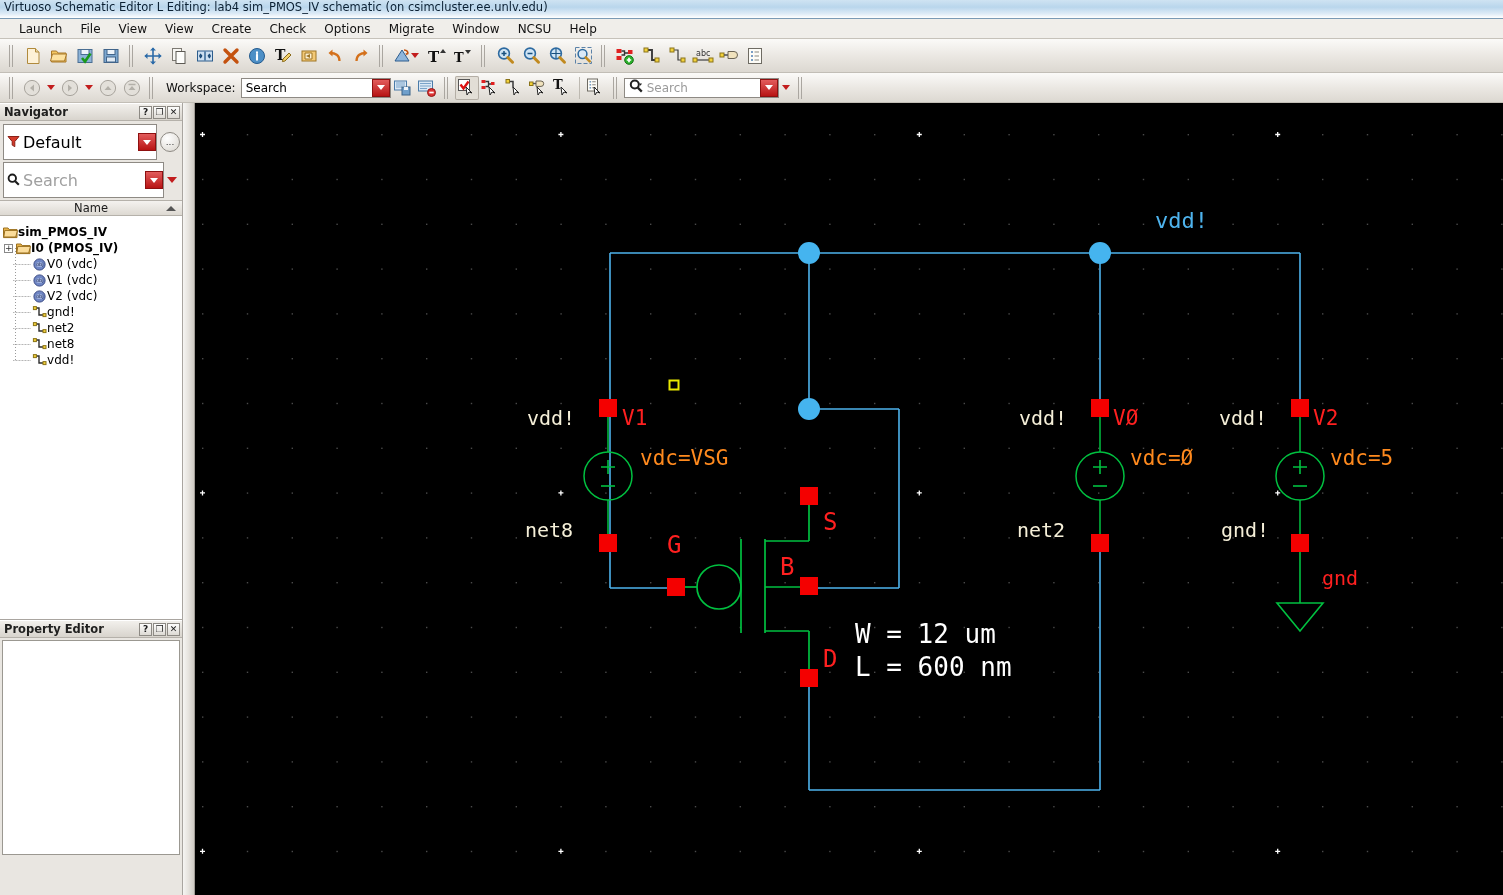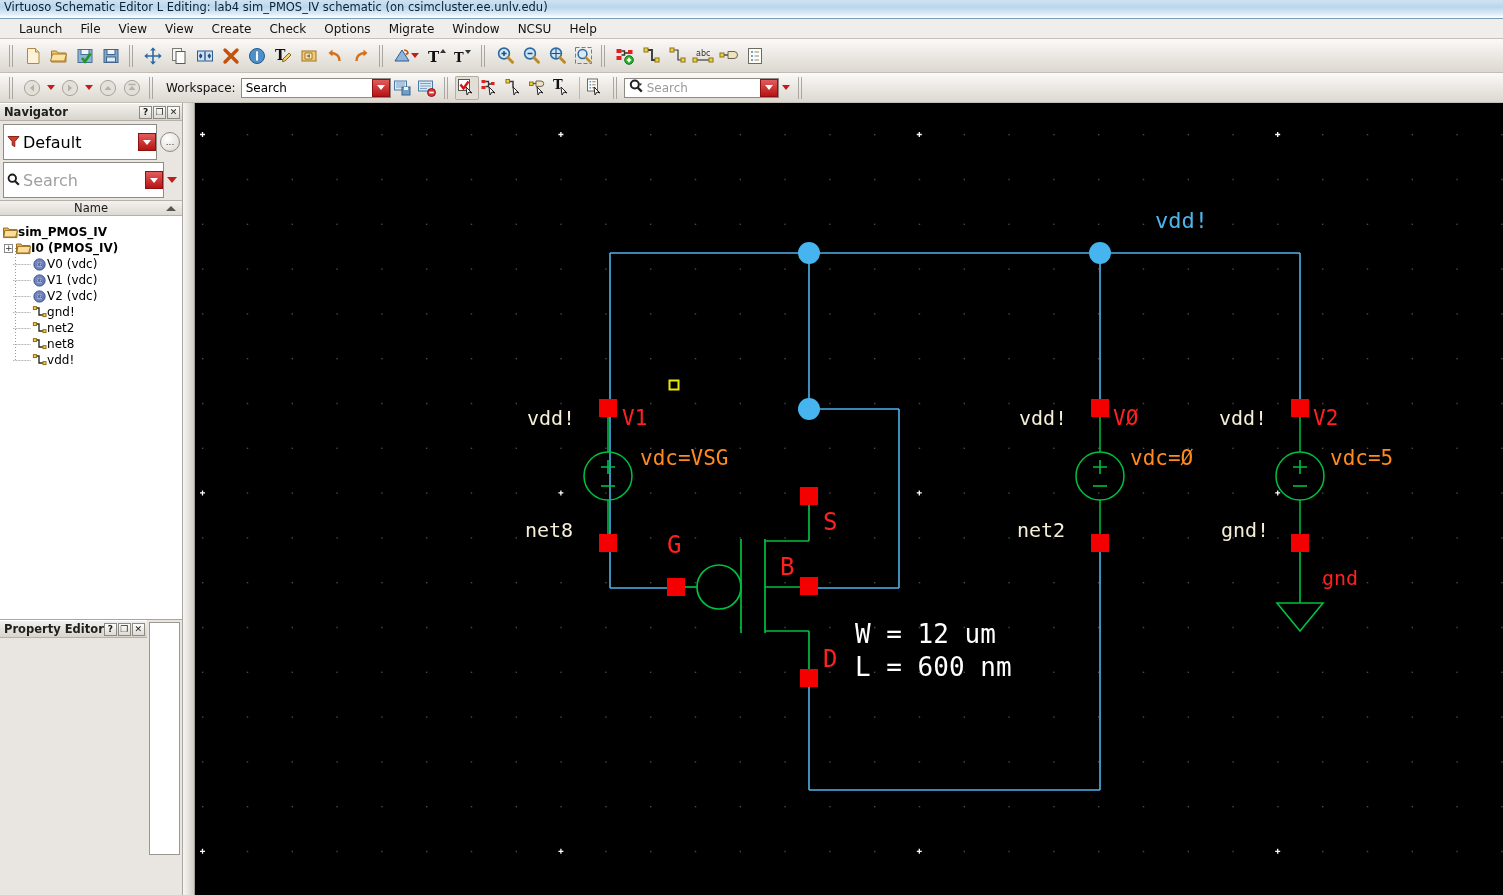--- a/index.html
+++ b/index.html
@@ -211,21 +211,21 @@
   .trow .lbl { color: #000; }
   .trow.bold .lbl { font-weight: bold; }
   .ticon { width: 16px; height: 14px; display: inline-flex; align-items: center; justify-content: center; }
   .expander {
     width: 9px; height: 9px; border: 1px solid #888;
     background: #fff; font-size: 9px; line-height: 7px;
     text-align: center; color: #333; margin-right: 2px;
   }
   .dashes { color: #999; font-size: 10px; letter-spacing: 0px; }
 
-  #prop-panel { height: 238px; display: flex; border-top: 1px solid #a9a5a0;}
+  #prop-panel { height: 238px; display: flex; flex-direction: column; border-top: 1px solid #a9a5a0;}
   #prop-body { flex: 1; background: #fff; margin: 2px; border: 1px solid #9b9891; }
 
   
   #splitter {
     width: 12px;
     background: linear-gradient(to right, #f6f5f3, #e6e3de, #cfcbc4);
     border-right: 1px solid #a09c96;
   }
 
   

